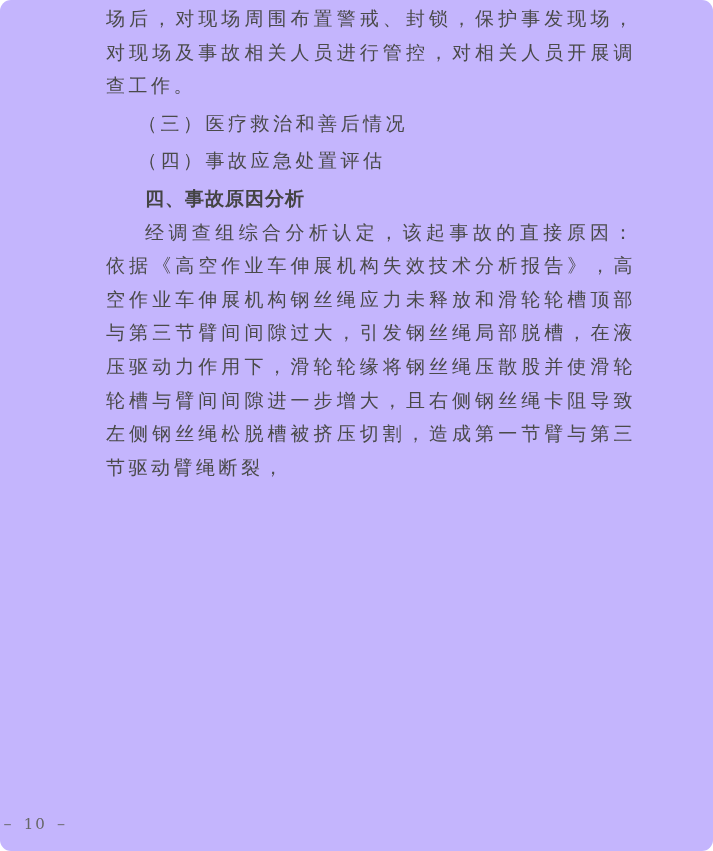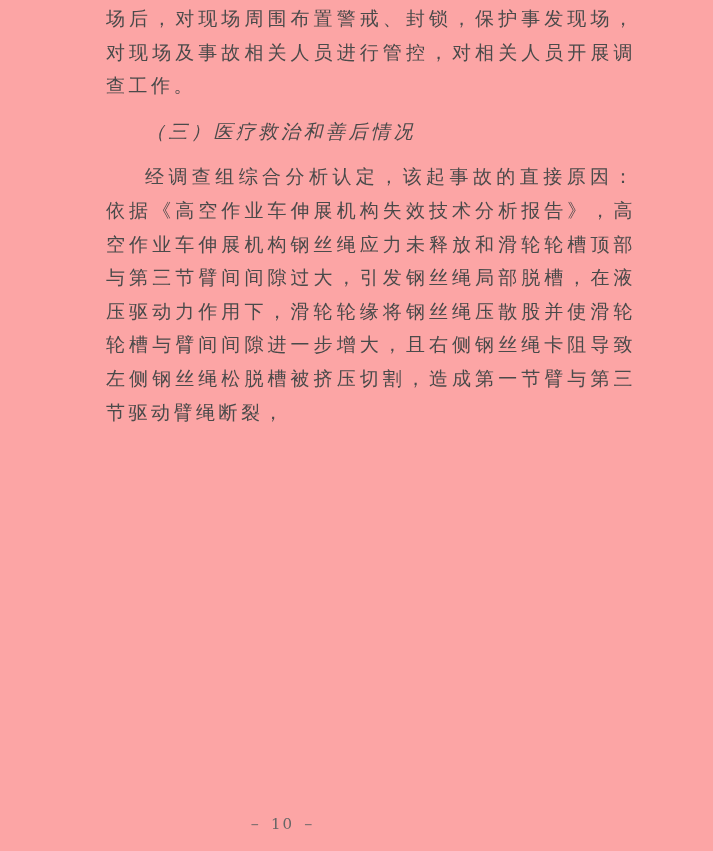--- a/index.html
+++ b/index.html
@@ -14,73 +14,74 @@
       overflow: hidden;
       font-family: "DejaVu Serif", "Liberation Serif", serif;
       color: #4a4a4a;
     }
     .page {
       position: absolute;
       left: 0;
       top: 0;
       width: 713px;
       height: 851px;
-      background: #fca5a5;
+      background: #c4b5fd;
+      border-radius: 11px;
     }
     .content {
       position: absolute;
       left: 106px;
       top: 2px;
       width: 530px;
     }
     .para {
       margin: 0;
       font-size: 19px;
       line-height: 33.6px;
       letter-spacing: 3.5px;
       text-align: justify;
       text-align-last: left;
       word-break: break-all;
     }
     .indent {
       text-indent: 39px;
     }
     .sub-heading {
-      margin: 12px;
+      margin: 4px;
       font-size: 19px;
       line-height: 33.6px;
       letter-spacing: 3.5px;
       text-indent: 28px;
-      font-style: italic;
     }
     .section-heading {
       margin: 0;
       font-family: "DejaVu Sans", "Liberation Sans", sans-serif;
       font-weight: bold;
       font-size: 19px;
       line-height: 33.6px;
       letter-spacing: 1px;
       text-indent: 39px;
       color: #444444;
     }
     .page-number {
       position: absolute;
       left: 0;
       width: 565px;
       top: 815px;
-      text-align: center;
       font-family: "DejaVu Serif", "Liberation Serif", serif;
       font-size: 15px;
       color: #666666;
       letter-spacing: 2px;
     }
   </style>
 </head>
 <body>
 
 <div class="page">
   <div class="content">
     <p class="para">场后，对现场周围布置警戒、封锁，保护事发现场，对现场及事故相关人员进行管控，对相关人员开展调查工作。</p>
     <p class="sub-heading">（三）医疗救治和善后情况</p>
+    <p class="sub-heading">（四）事故应急处置评估</p>
+    <p class="section-heading">四、事故原因分析</p>
     <p class="para indent">经调查组综合分析认定，该起事故的直接原因：依据《高空作业车伸展机构失效技术分析报告》，高空作业车伸展机构钢丝绳应力未释放和滑轮轮槽顶部与第三节臂间间隙过大，引发钢丝绳局部脱槽，在液压驱动力作用下，滑轮轮缘将钢丝绳压散股并使滑轮轮槽与臂间间隙进一步增大，且右侧钢丝绳卡阻导致左侧钢丝绳松脱槽被挤压切割，造成第一节臂与第三节驱动臂绳断裂，</p>
   </div>
   <div class="page-number">－ 10 －</div>
 </div>
 
 </body></html>

